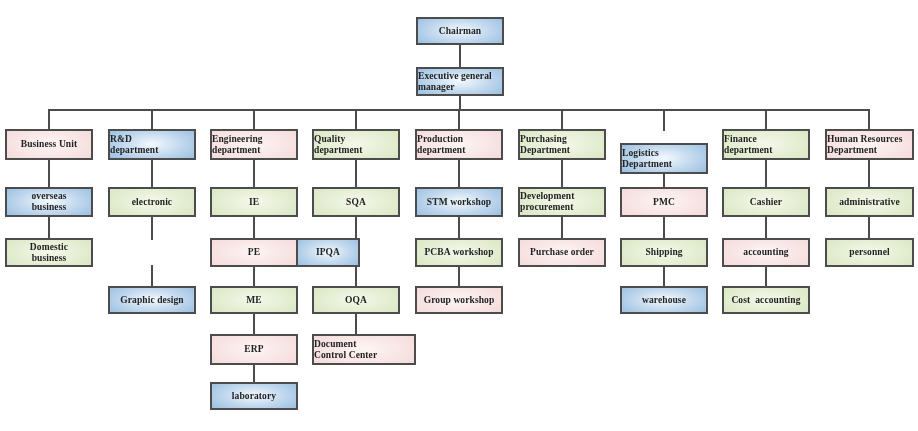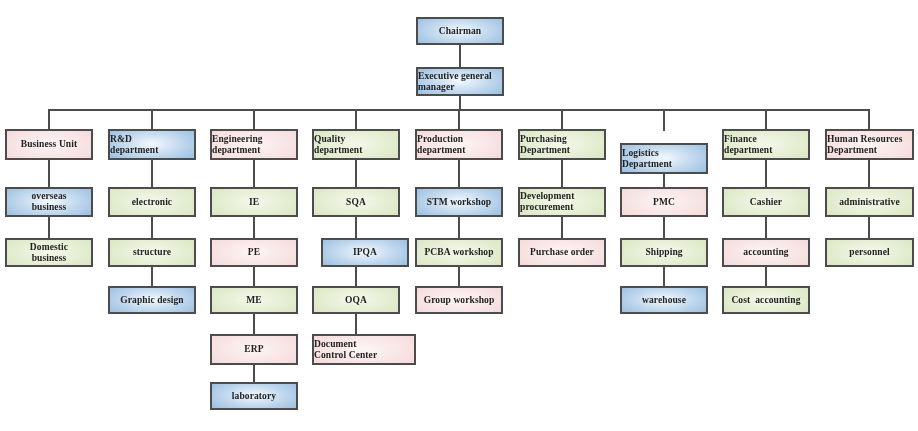--- a/index.html
+++ b/index.html
@@ -91,31 +91,30 @@
 department</div>
   <div class="box c-pink ml" style="left:825px;top:129px;width:89px;height:31px">Human Resources
 Department</div>
 
   <div class="box c-blue" style="left:5px;top:187px;width:88px;height:30px">overseas
 business</div>
   <div class="box c-green" style="left:5px;top:238px;width:88px;height:29px">Domestic
 business</div>
 
   <div class="box c-green" style="left:108px;top:187px;width:88px;height:30px">electronic</div>
-  <div class="box c-green" style="left:108px;top:238px;width:88px;height:29px">structure</div>
   <div class="box c-blue" style="left:108px;top:286px;width:88px;height:28px">Graphic design</div>
 
   <div class="box c-green" style="left:210px;top:187px;width:88px;height:30px">IE</div>
   <div class="box c-pink" style="left:210px;top:238px;width:88px;height:29px">PE</div>
   <div class="box c-green" style="left:210px;top:286px;width:88px;height:28px">ME</div>
   <div class="box c-pink" style="left:210px;top:334px;width:88px;height:31px">ERP</div>
   <div class="box c-blue" style="left:210px;top:382px;width:88px;height:28px">laboratory</div>
 
   <div class="box c-green" style="left:312px;top:187px;width:88px;height:30px">SQA</div>
-  <div class="box c-blue" style="left:321px;top:238px;width:88px;height:29px">IPQA</div>
+  <div class="box c-blue" style="left:296px;top:238px;width:64px;height:29px">IPQA</div>
   <div class="box c-green" style="left:312px;top:286px;width:88px;height:28px">OQA</div>
   <div class="box c-pink ml" style="left:312px;top:334px;width:104px;height:31px">Document
 Control Center</div>
 
   <div class="box c-blue" style="left:415px;top:187px;width:88px;height:30px">STM workshop</div>
   <div class="box c-green" style="left:415px;top:238px;width:88px;height:29px">PCBA workshop</div>
   <div class="box c-pink" style="left:415px;top:286px;width:88px;height:28px">Group workshop</div>
 
   <div class="box c-green ml" style="left:518px;top:187px;width:88px;height:30px">Development
 procurement</div>

